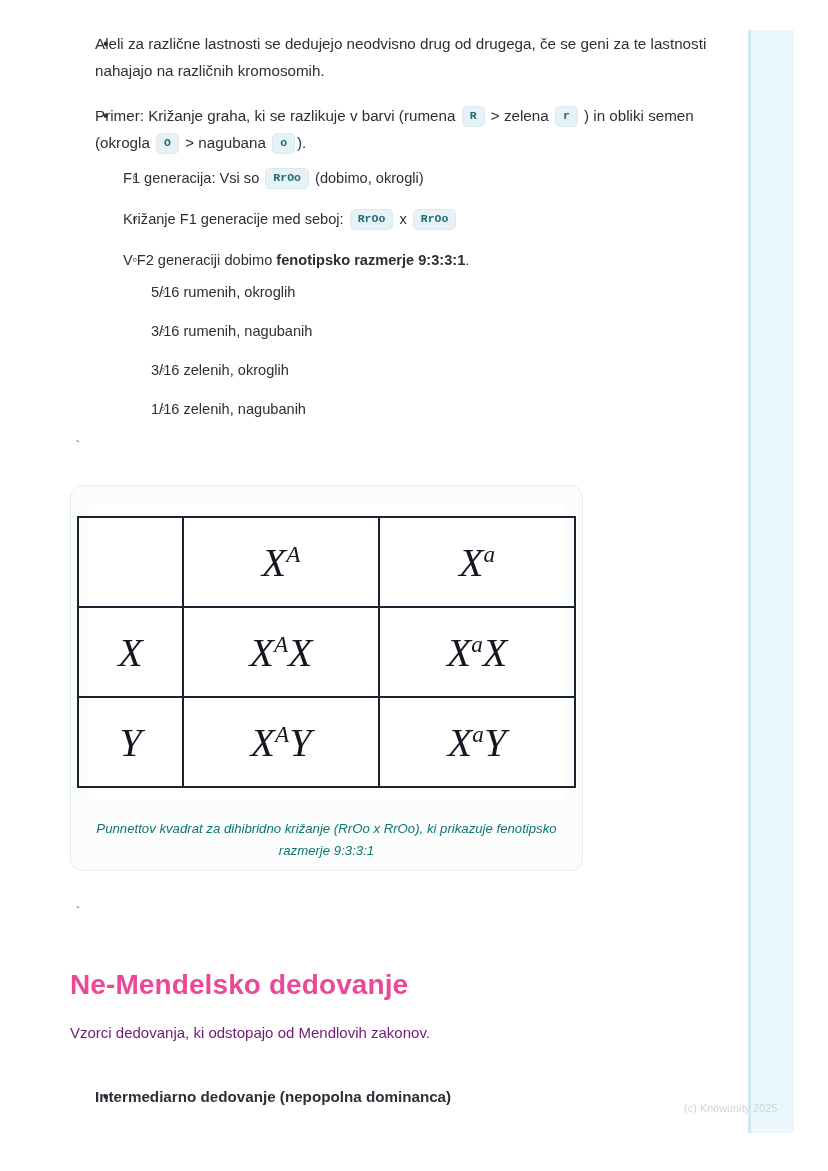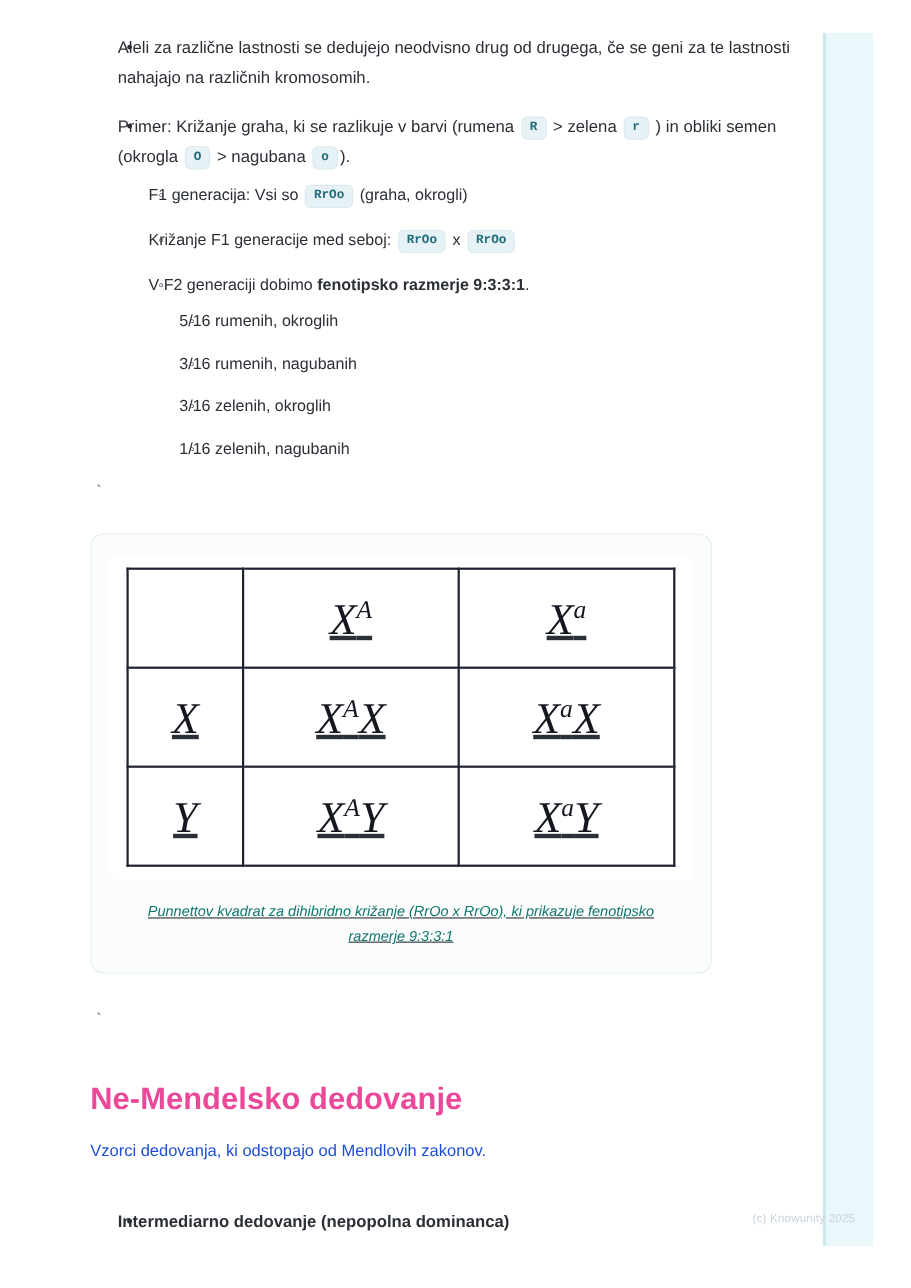--- a/index.html
+++ b/index.html
@@ -23,21 +23,21 @@
     top: 30px;
     left: 748px;
     width: 46px;
     height: 1103px;
     background: #eaf7fb;
     border-left: 3px solid #cfe9ef;
   }
 
   .page {
     position: absolute;
-    top: 0; left: 12px;
+    top: 0; left: 0;
     width: 748px;
     padding: 30px 40px 0 68px;
   }
 
   
   ul.lvl1 {
     list-style: none;
     margin: 0;
     padding: 0;
   }
@@ -125,26 +125,25 @@
     font-family: "Liberation Mono", monospace;
     font-size: 13px;
     color: #444;
     line-height: 16px;
     margin: 12px 0 0 6px;
   }
 
   
   .fig-card {
     margin: 30px 0 0 2px;
-    width: 565px;
+    width: 513px;
     background: #fbfdfd;
     border: 1px solid #e3efef;
     border-radius: 12px;
-    padding: 18px 16px 22px 16px;
-    text-decoration: underline;
+    padding: 18px 16px 8px 16px;
   }
   .fig-inner {
     background: #ffffff;
     border-radius: 8px;
     padding: 12px 10px;
     display: flex;
     justify-content: center;
   }
   table.punnett {
     border-collapse: collapse;
@@ -187,21 +186,21 @@
     margin: 48px 0 0 2px;
     font-size: 28px;
     font-weight: bold;
     color: #ec4899;
     letter-spacing: 0.1px;
   }
   p.section-lead {
     margin: 20px 0 0 2px;
     font-size: 15px;
     line-height: 24px;
-    color: #1d4ed8;
+    color: #701a75;
   }
 
   ul.lvl1.tail {
     margin-top: 38px;
   }
   ul.lvl1.tail > li.bullet1 {
     font-weight: bold;
     font-size: 15.2px;
   }
 
@@ -240,21 +239,21 @@
         <span>&gt; nagubana</span>
         <code class="badge">o</code><span>).</span>
       </span>
 
       <ul class="lvl2">
 
 
         <li>
           <span class="txt"><span>F1 generacija: Vsi so</span>
             <code class="badge">RrOo</code>
-            <span>(graha, okrogli)</span>
+            <span>(dobimo, okrogli)</span>
           </span>
         </li>
 
         <li>
           <span class="txt"><span>Križanje F1 generacije med seboj:</span>
             <code class="badge">RrOo</code>
             <span>x</span>
             <code class="badge">RrOo</code>
           </span>
         </li>

